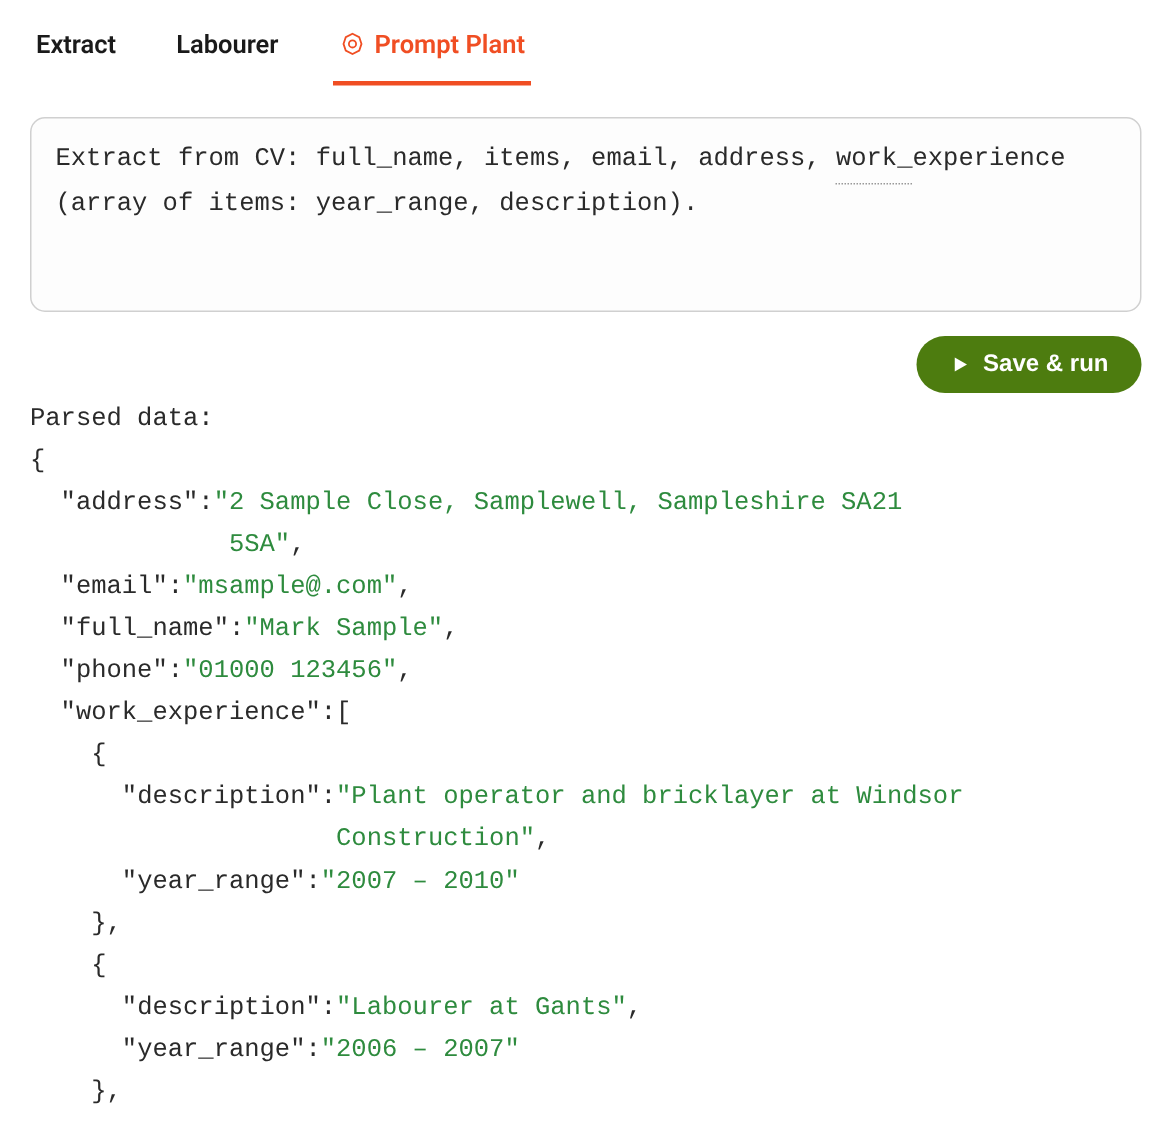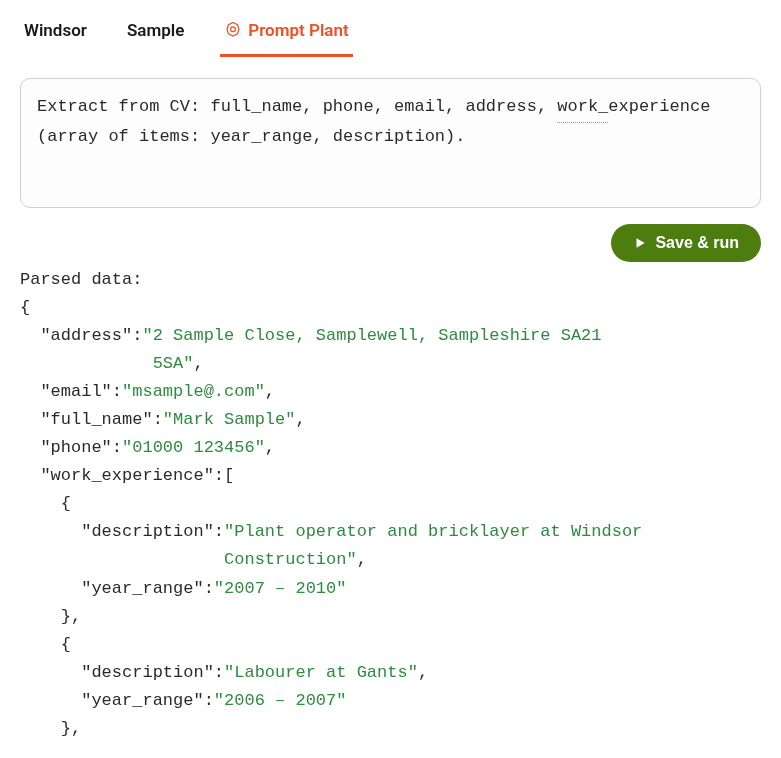--- a/index.html
+++ b/index.html
@@ -100,39 +100,39 @@
       display: inline-block;
     }
   </style>
 </head>
 <body>
 
 <div class="container">
 
   <div class="tabs">
     <div class="tab">
-      <span>Windsor</span>
+      <span>Extract</span>
     </div>
     <div class="tab">
-      <span>Sample</span>
+      <span>Labourer</span>
     </div>
     <div class="tab active">
       <span class="tab-icon">
         <svg width="18" height="18" viewBox="0 0 24 24" fill="none" stroke="#f04e23" stroke-width="1.6">
           <path d="M12 2 L18 5 L20 11 L18 17 L12 20 L6 17 L4 11 L6 5 Z"></path>
           <circle cx="12" cy="11" r="3.2"></circle>
         </svg>
       </span>
       <span>Prompt Plant</span>
     </div>
   </div>
 
   <div class="content">
 
-    <div class="prompt-box" contenteditable="true" style=""><span>Extract from CV: full_name, phone, email, address,</span>
+    <div class="prompt-box" contenteditable="true" style=""><span>Extract from CV: full_name, items, email, address,</span>
 <span class="dotted-underline">work_</span><span>experience (array of items: year_range, description).</span></div>
 
     <div class="action-row">
       <button class="save-run-btn">
         <span class="play-icon">
           <svg width="14" height="14" viewBox="0 0 24 24" fill="#ffffff">
             <path d="M6 4 L20 12 L6 20 Z"></path>
           </svg>
         </span>
         <span>Save &amp; run</span>

